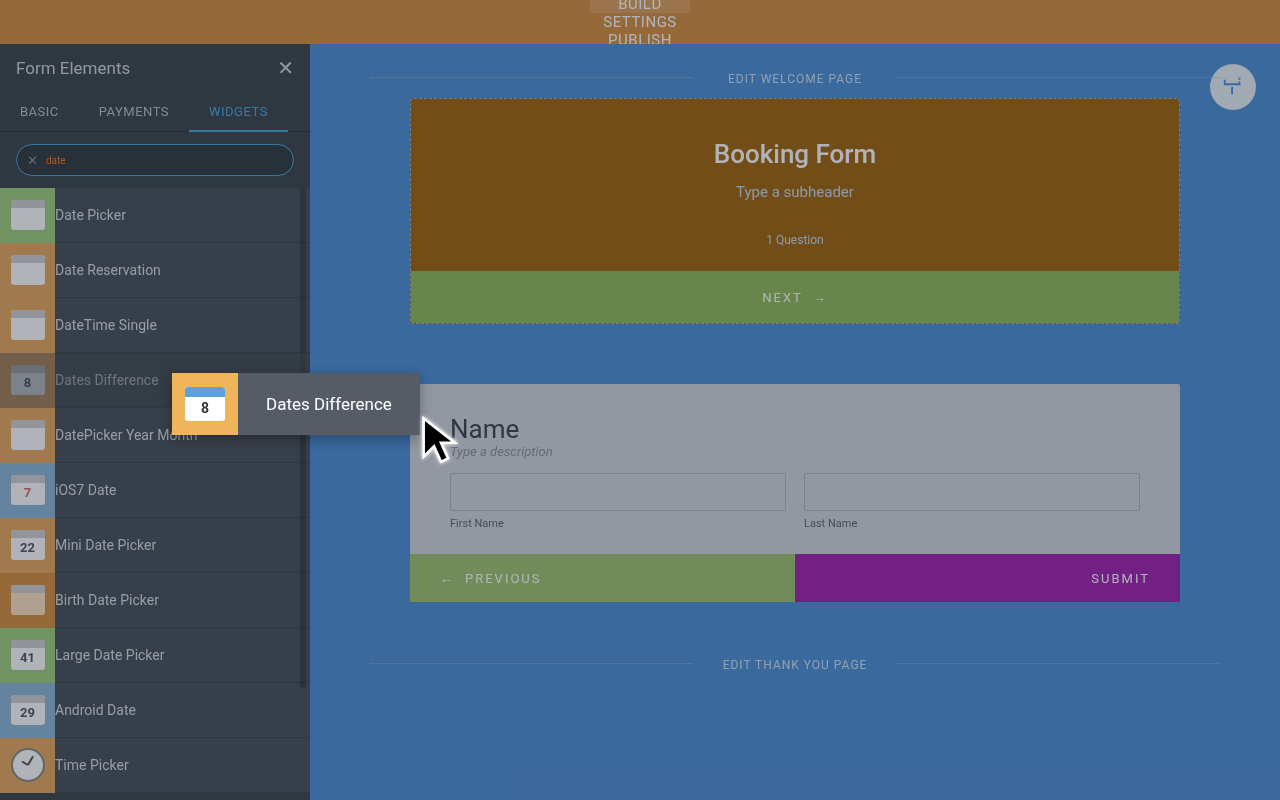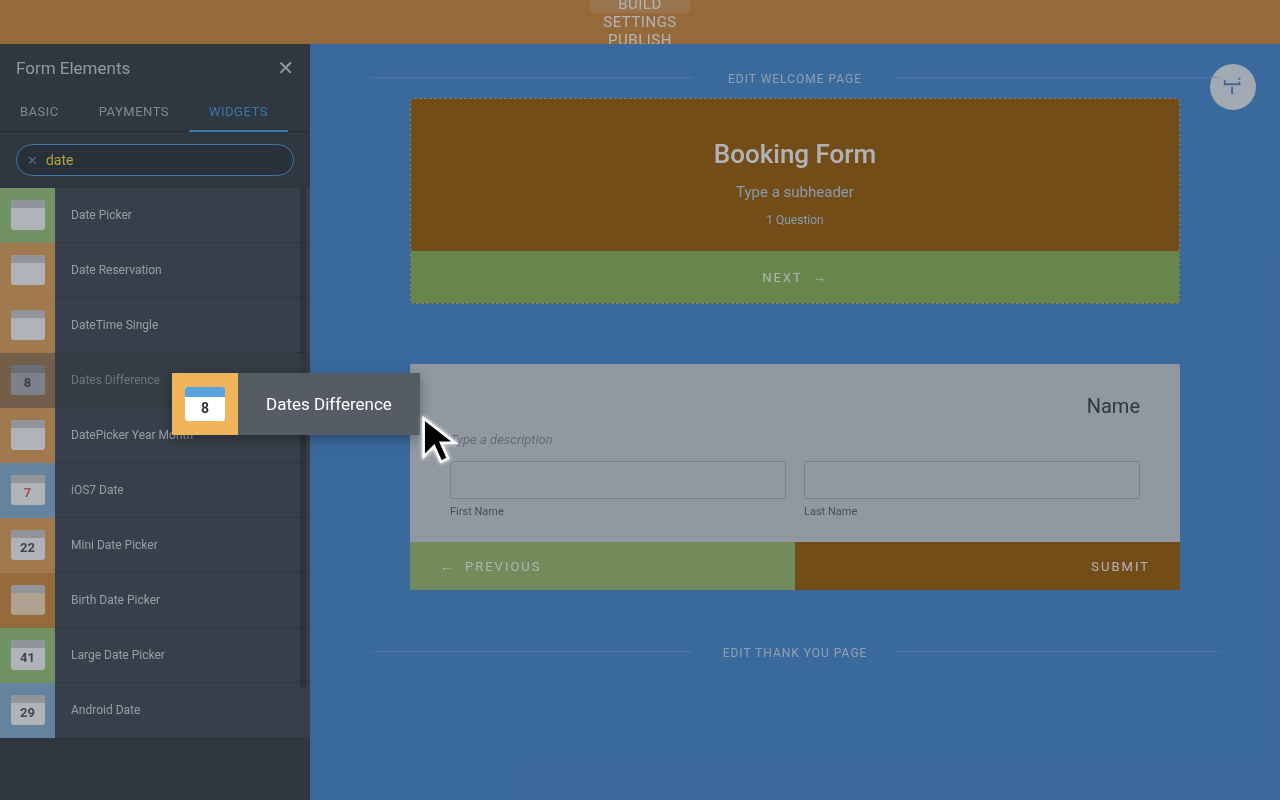--- a/index.html
+++ b/index.html
@@ -17,27 +17,27 @@
 .close-x { color: #d0d4d9; font-size: 20px; cursor: pointer; }
 
 .tabs { display: flex; border-bottom: 1px solid #2a2f35; }
 .tab { flex: 0 0 auto; padding: 12px 20px; color: #b8bec6; font-size: 13px; letter-spacing: 0.5px; cursor: pointer; position: relative; }
 .tab.active { color: #4aa3df; }
 .tab.active::after { content: ''; position: absolute; left: 0; right: 0; bottom: -1px; height: 2px; background: #4aa3df; }
 
 .search-wrap { padding: 12px 16px; }
 .search-box { position: relative; border: 1px solid #4aa3df; border-radius: 18px; background: #2f353c; display: flex; align-items: center; padding: 0 10px; height: 32px; }
 .search-x { color: #8a9099; font-size: 13px; margin-right: 8px; cursor: pointer; }
-.search-input { flex: 1; background: transparent; border: none; outline: none; color: #fde047; font-size: 14px; }
+.search-input { flex: 1; background: transparent; border: none; outline: none; color: #f97316; font-size: 10px; }
 
 .element-list { flex: 1; overflow-y: auto; position: relative; }
 .element-item { display: flex; align-items: center; height: 55px; background: #464c55; border-bottom: 1px solid #3a4048; cursor: pointer; }
 .element-item.dim { opacity: 0.6; }
 .element-icon { width: 55px; height: 55px; display: flex; align-items: center; justify-content: center; flex-shrink: 0; }
-.element-label { color: #d8dce0; font-size: 12px; padding-left: 16px; }
+.element-label { color: #d8dce0; font-size: 14px; }
 
 
 .ic-green { background: #9ecb7a; }
 .ic-orange { background: #e8a55c; }
 .ic-blue { background: #89b4d8; }
 .ic-red { background: #d88c3c; }
 
 
 .cal { width: 34px; height: 30px; background: #fff; border-radius: 3px; position: relative; }
 .cal::before { content: ''; position: absolute; top: 0; left: 0; right: 0; height: 8px; background: #d0d0d0; border-radius: 3px 3px 0 0; }
@@ -54,35 +54,35 @@
 
 .edit-label { text-align: center; color: #cfe0f2; font-size: 12px; letter-spacing: 1px; padding: 16px 0 12px; position: relative; }
 .edit-label::before, .edit-label::after { content: ''; position: absolute; top: 50%; width: 38%; border-top: 1px dotted #8ab3dc; }
 .edit-label::before { left: 0; }
 .edit-label::after { right: 0; }
 
 .form-card { background: #a16207; border: 1px dashed #8ab3dc; border-radius: 4px; margin: 0 40px; }
 .card-body { padding: 40px 20px 24px; text-align: center; }
 .form-title { color: #fff; font-size: 26px; font-weight: 500; }
 .form-sub { color: #c4d8ee; font-size: 15px; margin-top: 14px; }
-.form-q { color: #c4d8ee; font-size: 12px; margin-top: 12px; }
+.form-q { color: #c4d8ee; font-size: 12px; margin-top: 32px; }
 .next-bar { background: #8fb858; color: #fff; height: 52px; display: flex; align-items: center; justify-content: center; gap: 10px; letter-spacing: 2px; font-size: 13px; cursor: pointer; }
 
 .name-card { background: #d0d5db; margin: 60px 40px 0; border-radius: 2px 2px 0 0; }
 .name-body { padding: 30px 40px 24px; }
-.name-title { text-align: right; color: #3a3f47; font-size: 20px; margin-bottom: 14px; }
+.name-title { text-align: left; color: #3a3f47; font-size: 26px; }
 .name-desc { color: #8a9099; font-style: italic; font-size: 13px; margin-bottom: 14px; }
 .name-row { display: flex; gap: 18px; }
 .name-col { flex: 1; }
 .name-input { width: 100%; height: 38px; border: 1px solid #aab1ba; background: #d0d5db; border-radius: 2px; }
 .name-lbl { font-size: 11px; color: #5a6068; margin-top: 6px; display: block; }
 .nav-bar { display: flex; height: 48px; }
 .nav-prev, .nav-sub { flex: 1; display: flex; align-items: center; color: #fff; letter-spacing: 2px; font-size: 13px; cursor: pointer; }
 .nav-prev { background: #a0c06f; padding-left: 30px; gap: 10px; }
-.nav-sub { background: #a16207; justify-content: flex-end; padding-right: 30px; }
+.nav-sub { background: #a21caf; justify-content: flex-end; padding-right: 30px; }
 
 
 .fab { position: absolute; right: 24px; top: 20px; width: 46px; height: 46px; border-radius: 50%; background: #e8eef5; display: flex; align-items: center; justify-content: center; cursor: pointer; }
 .fab svg { width: 22px; height: 22px; fill: #4a8cd4; }
 
 
 .drag-tip { position: absolute; left: 172px; top: 373px; display: flex; align-items: center; background: #555c66; height: 62px; box-shadow: 0 4px 12px rgba(0,0,0,0.3); z-index: 50; }
 .drag-icon { width: 66px; height: 62px; background: #f0b45a; display: flex; align-items: center; justify-content: center; }
 .drag-cal { width: 40px; height: 34px; background: #fff; border-radius: 3px; position: relative; }
 .drag-cal::before { content: ''; position: absolute; top: 0; left: 0; right: 0; height: 10px; background: #5aa2e0; border-radius: 3px 3px 0 0; }
@@ -186,20 +186,26 @@
         </div>
       <div class="element-label">Large Date Picker</div>
     </div>
     <div class="element-item">
       <div class="element-icon ic-blue">
           <div class="cal">
             <span class="cal-num">29</span>
           </div>
         </div>
       <div class="element-label">Android Date</div>
+    </div>
+    <div class="element-item">
+      <div class="element-icon ic-orange">
+          <div class="clock"></div>
+        </div>
+      <div class="element-label">Time Picker</div>
     </div>
   </div>
 </div>
 
 <div class="canvas">
   <div class="fab">
     <svg viewBox="0 0 24 24">
         <path d="M18 4V2H4v6h14V6h2v4h-9v2h1v8h-2v-8h1v-2H2V4h2V2h16v2z" fill="#4a8cd4"></path>
       </svg>
   </div>

